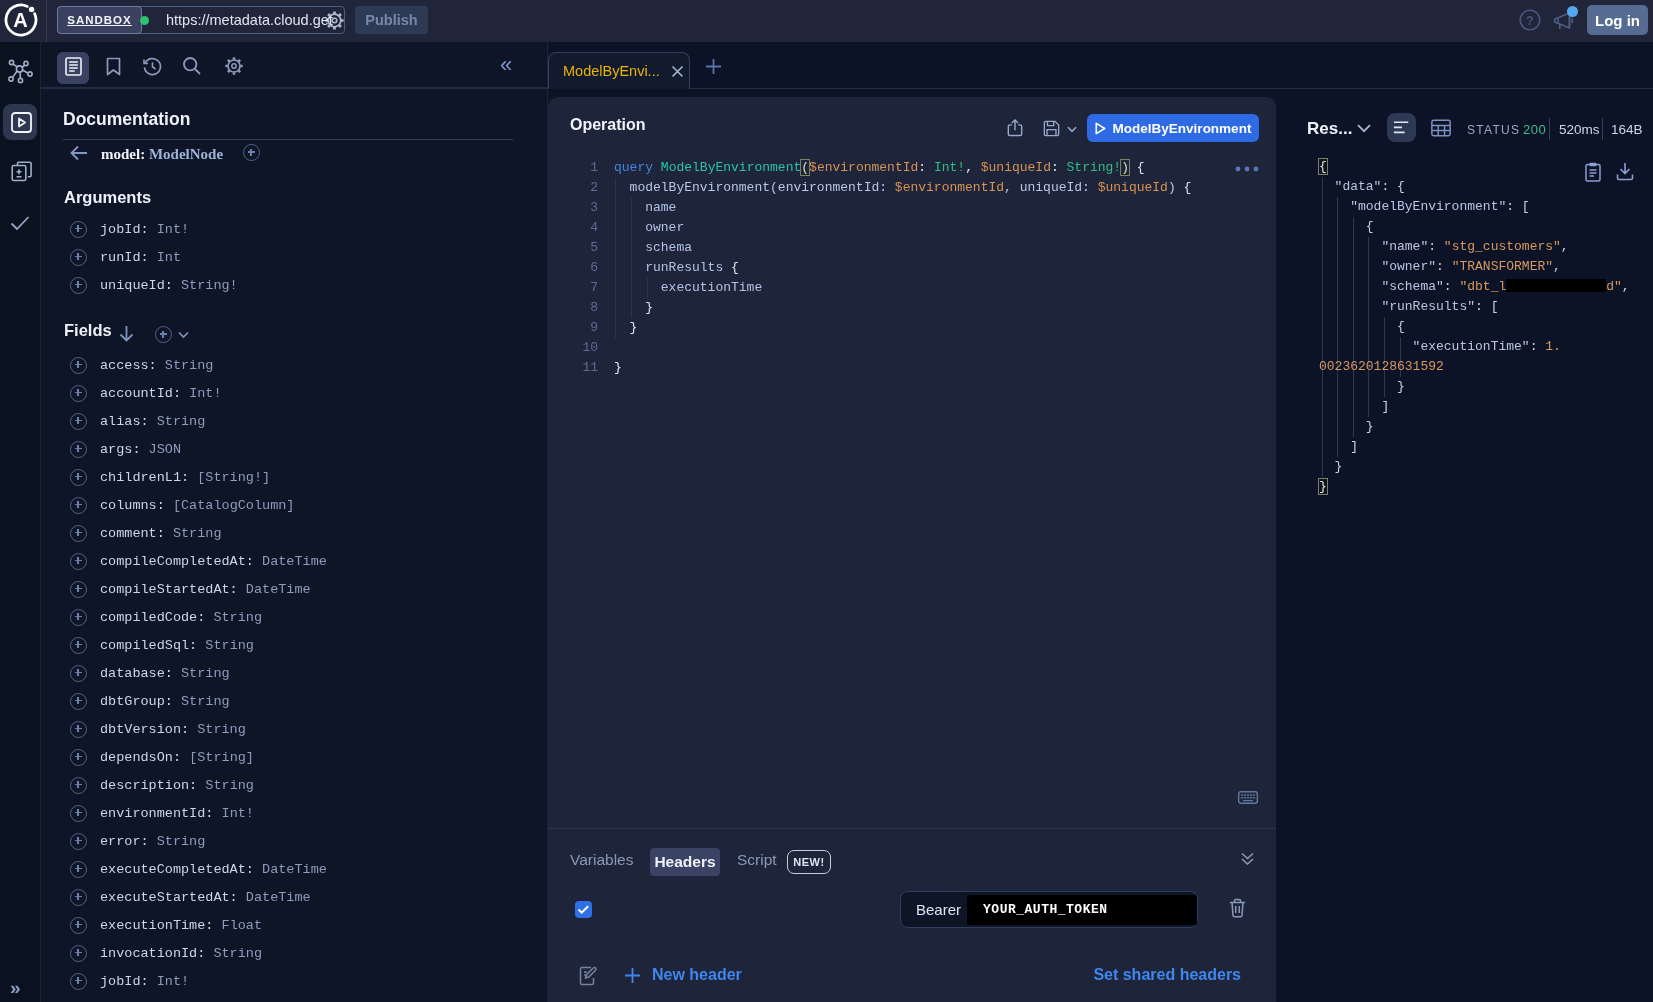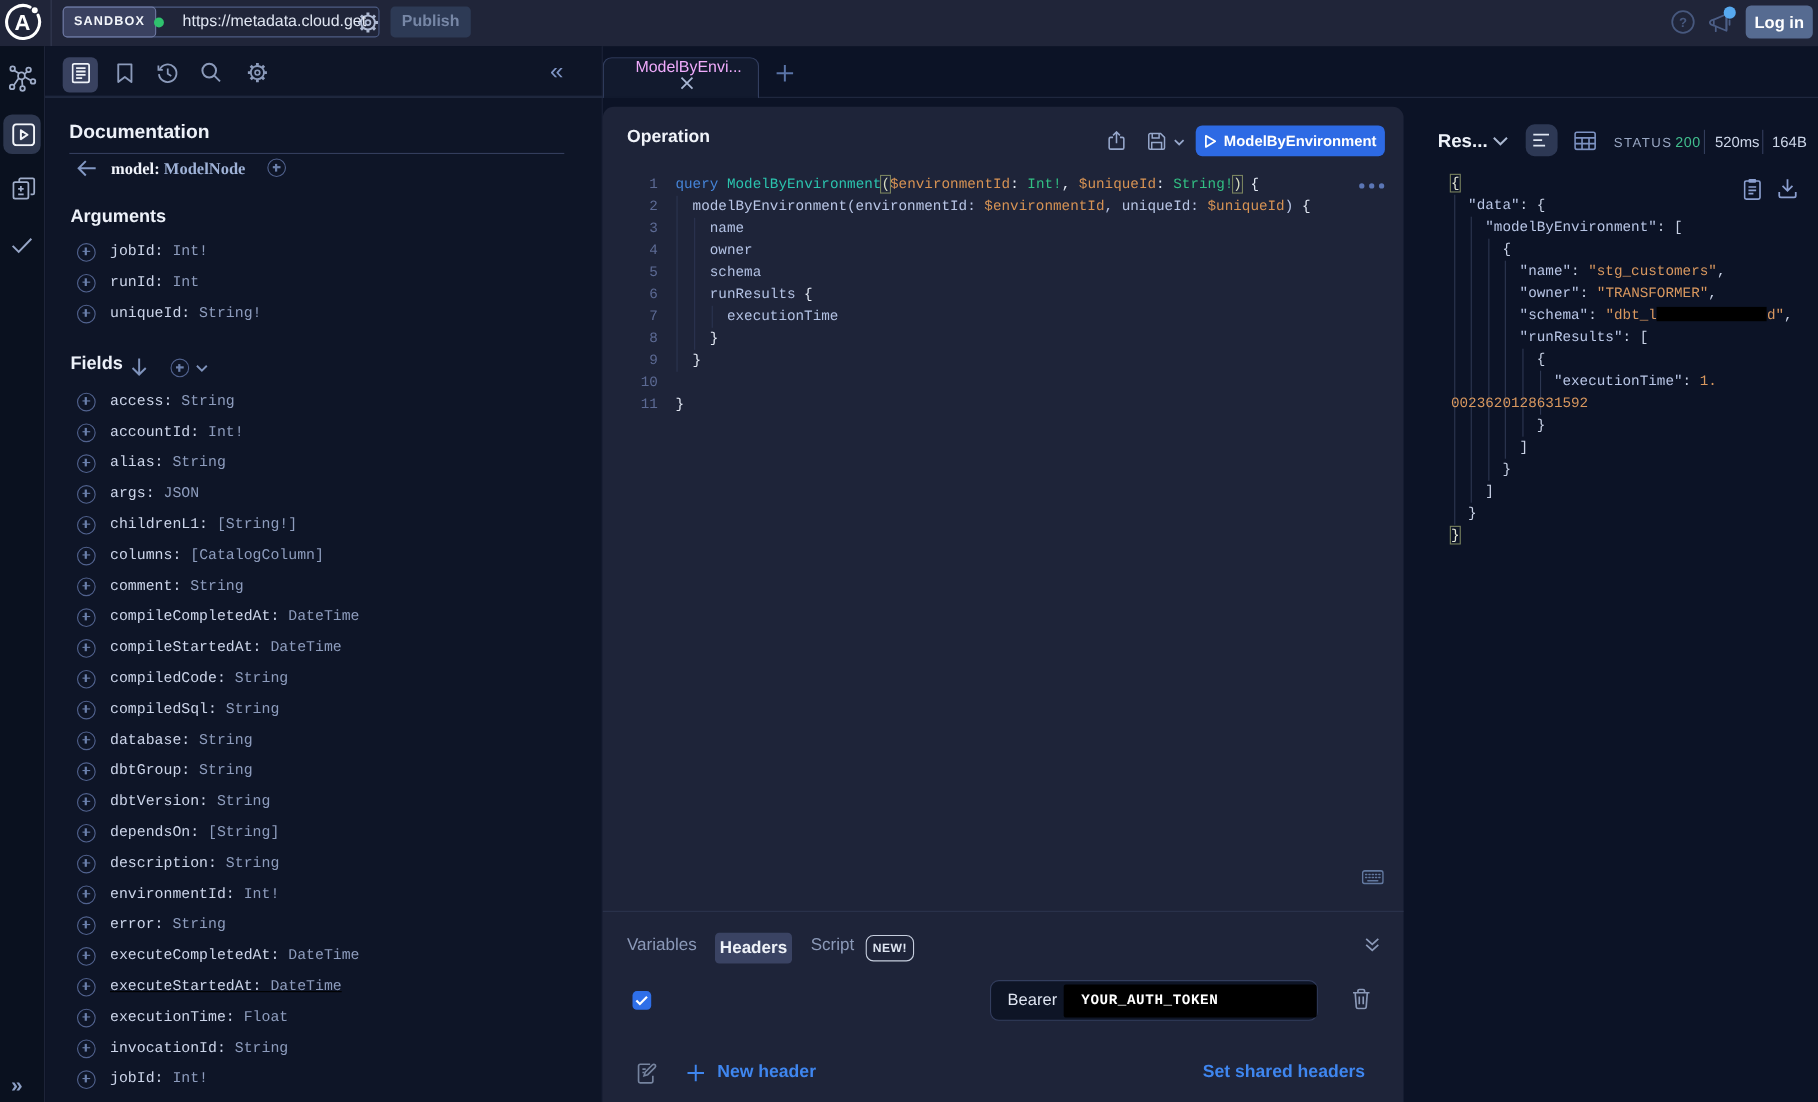--- a/index.html
+++ b/index.html
@@ -6,21 +6,21 @@
   html,body { width:1653px; height:1002px; overflow:hidden; }
   body { background:#0c1326; font-family:"Liberation Sans", sans-serif; position:relative; }
   .abs { position:absolute; }
   .abs.plus-circle { position:absolute; }
   svg { display:block; }
 
   
   #topbar { left:0; top:0; width:1653px; height:42px; background:#202539; }
   #railtop { left:0; top:0; width:47px; height:42px; background:#202539; border-right:1px solid #343a52; }
   #urlgroup { left:57px; top:6px; width:288px; height:28px; border:1px solid #4d5c84; border-radius:4px; display:flex; align-items:center; }
-  #sandboxchip { width:85px; height:28px; margin:-1px 0 0 -1px; background:#3a4160; border:1px solid #6e79a2; border-radius:4px; color:#f2f5fa; font-size:11.5px; font-weight:bold; letter-spacing:1px; display:flex; align-items:center; justify-content:center; }
+  #sandboxchip { width:85px; height:28px; margin:-1px 0 0 -1px; background:#3a4160; border:1px solid #6e79a2; border-radius:4px; color:#f2f5fa; font-size:11.5px; font-weight:bold; letter-spacing:1px; display:flex; align-items:center; justify-content:center;text-decoration:underline; }
   #urltext { color:#dfe5f1; font-size:14.5px; margin-left:24px; white-space:nowrap; overflow:hidden; width:170px; }
   .greendot { left:140px; top:16px; width:9px; height:9px; border-radius:50%; background:#2fc26e; }
   #publish { left:355px; top:6px; width:73px; height:28px; background:#2d3a55; border-radius:4px; color:#7787a6; font-weight:bold; font-size:14.5px; display:flex; align-items:center; justify-content:center; }
   #login { left:1587px; top:5px; width:61px; height:30px; background:#566b91; border-radius:5px; color:#ffffff; font-weight:bold; font-size:15px; display:flex; align-items:center; justify-content:center; }
 
   
   #rail { left:0; top:42px; width:41px; height:960px; background:#0a111f; border-right:1px solid #1d2438; }
   #railsel { left:3px; top:104px; width:34px; height:36px; background:#2d374f; border-radius:8px; }
 
   
@@ -31,21 +31,21 @@
   #dochr { left:63px; top:139px; width:450px; height:1px; background:#333d5c; }
   .h2 { font-size:16.5px; font-weight:bold; color:#edf1f9; }
   .plus-circle { width:17px; height:17px; border:1.5px solid #51628e; border-radius:50%; position:relative; flex:none; }
   .plus-circle:before { content:""; position:absolute; left:3.5px; top:6.25px; width:7px; height:1.5px; background:#6b80ac; }
   .plus-circle:after { content:""; position:absolute; left:6.25px; top:3.5px; width:1.5px; height:7px; background:#6b80ac; }
   .frow { position:absolute; left:70px; display:flex; align-items:center; height:28px; }
   .frow .txt { margin-left:13px; font-family:"Liberation Mono",monospace; font-size:13.5px; color:#ccd5ea; letter-spacing:0; white-space:pre; }
   .ftype { color:#8d9cbd; }
 
   
-  #tab { left:548px; top:52px; width:142px; height:37px; border:1px solid #333f60; border-bottom:none; border-radius:8px 8px 0 0; background:#121a2e; color:#f0abfc; font-size:14.5px; display:flex; align-items:center;flex-direction:column; }
+  #tab { left:548px; top:52px; width:142px; height:37px; border:1px solid #333f60; border-bottom:none; border-radius:8px 8px 0 0; background:#121a2e; color:#eab308; font-size:14.5px; display:flex; align-items:center; }
   #tabline { left:41px; top:88px; width:1612px; height:1px; background:#222b42; }
   #tabmask { left:549px; top:88px; width:140px; height:1px; background:#121a2e; }
   #oppanel { left:548px; top:97px; width:728px; height:905px; background:#1e2439; border-radius:10px 10px 0 0; }
   #optitle { left:22px; top:19px; font-size:16px; font-weight:bold; color:#f1f4fa; }
   #runbtn { position:absolute; left:539px; top:17px; width:172px; height:28px; background:#2d6ae4; border-radius:6px; color:#fff; font-weight:bold; font-size:13.5px; display:flex; align-items:center; justify-content:center; }
   .lnum { position:absolute; width:50px; text-align:right; font-family:"Liberation Mono",monospace; font-size:13px; color:#5c6a94; line-height:20px; }
   .cl { position:absolute; font-family:"Liberation Mono",monospace; font-size:13px; line-height:20px; white-space:pre; color:#e3e9f4; }
   .ig { position:absolute; width:1px; background:#2b3450; }
   .kw { color:#4584d8; } .opname { color:#2bc3ae; } .vr { color:#d79354; } .ty { color:#32bf83; }
   .fld { color:#b3c2e4; } .pln { color:#b9c6e6; }
@@ -281,21 +281,21 @@
     <div class="txt">environmentId: <span class="ftype">Int!</span></div>
   </div>
 <div class="frow" style="top:827px;">
     <div class="plus-circle"></div>
     <div class="txt">error: <span class="ftype">String</span></div>
   </div>
 <div class="frow" style="top:855px;">
     <div class="plus-circle"></div>
     <div class="txt">executeCompletedAt: <span class="ftype">DateTime</span></div>
   </div>
-<div class="frow" style="top:883px;text-decoration:underline;">
+<div class="frow" style="top:883px;">
     <div class="plus-circle"></div>
     <div class="txt">executeStartedAt: <span class="ftype">DateTime</span></div>
   </div>
 <div class="frow" style="top:911px;">
     <div class="plus-circle"></div>
     <div class="txt">executionTime: <span class="ftype">Float</span></div>
   </div>
 <div class="frow" style="top:939px;">
     <div class="plus-circle"></div>
     <div class="txt">invocationId: <span class="ftype">String</span></div>

